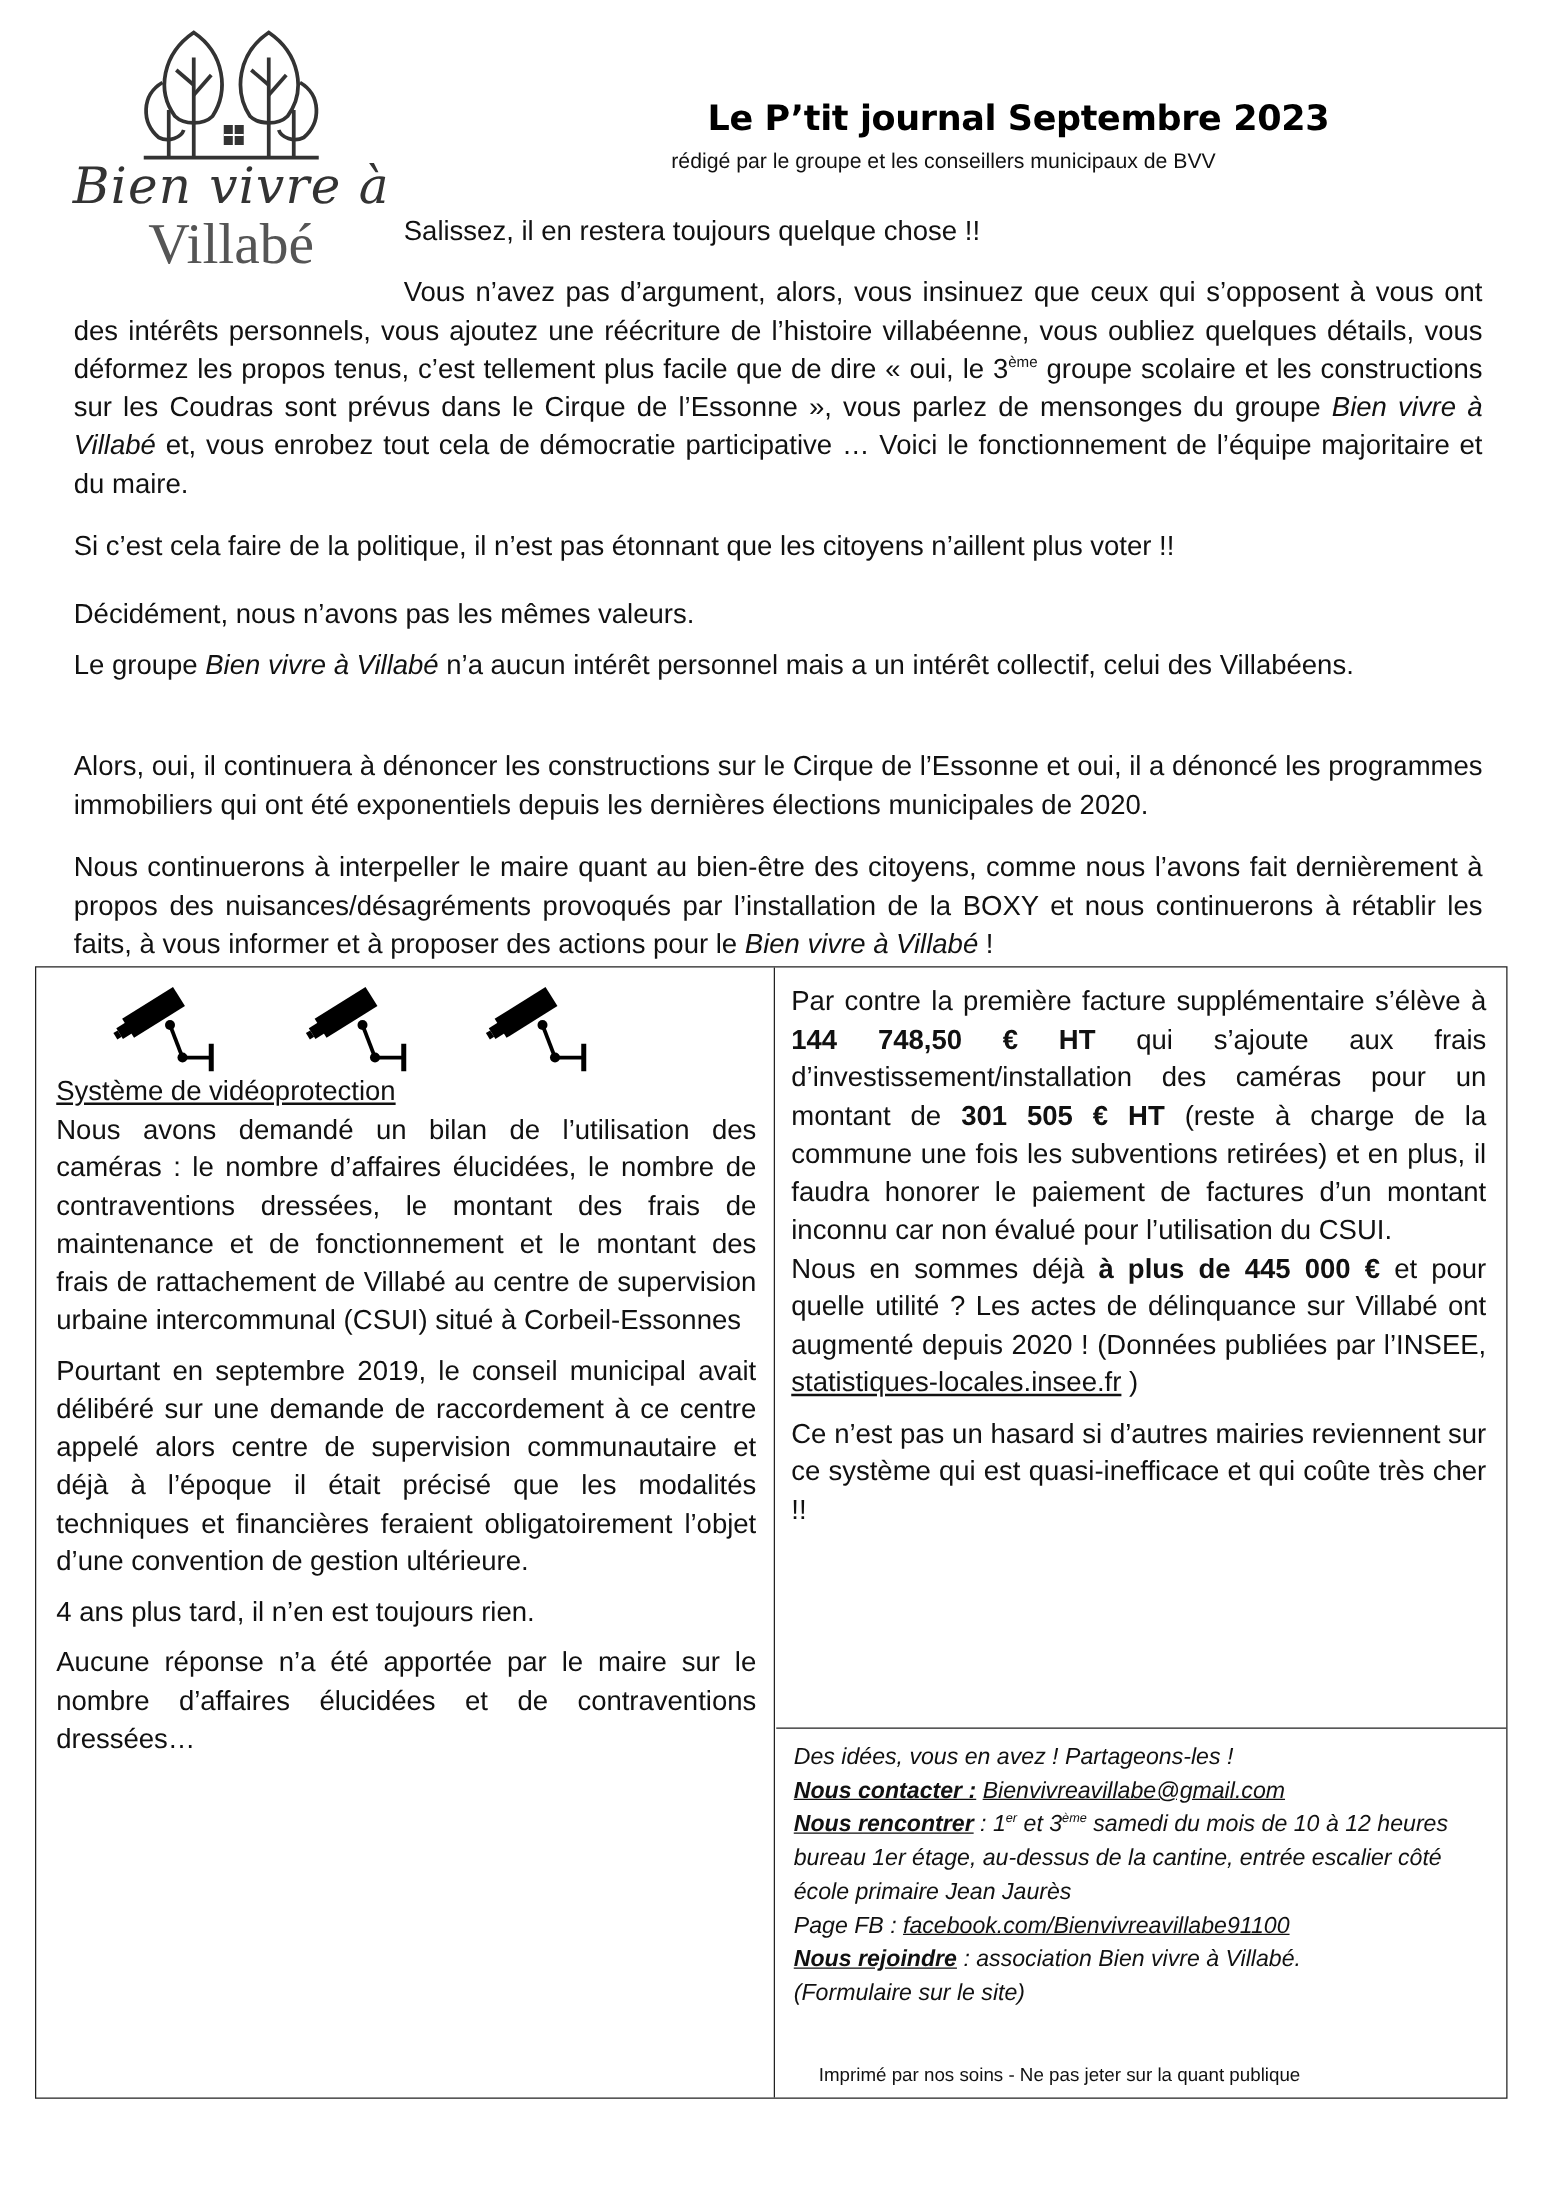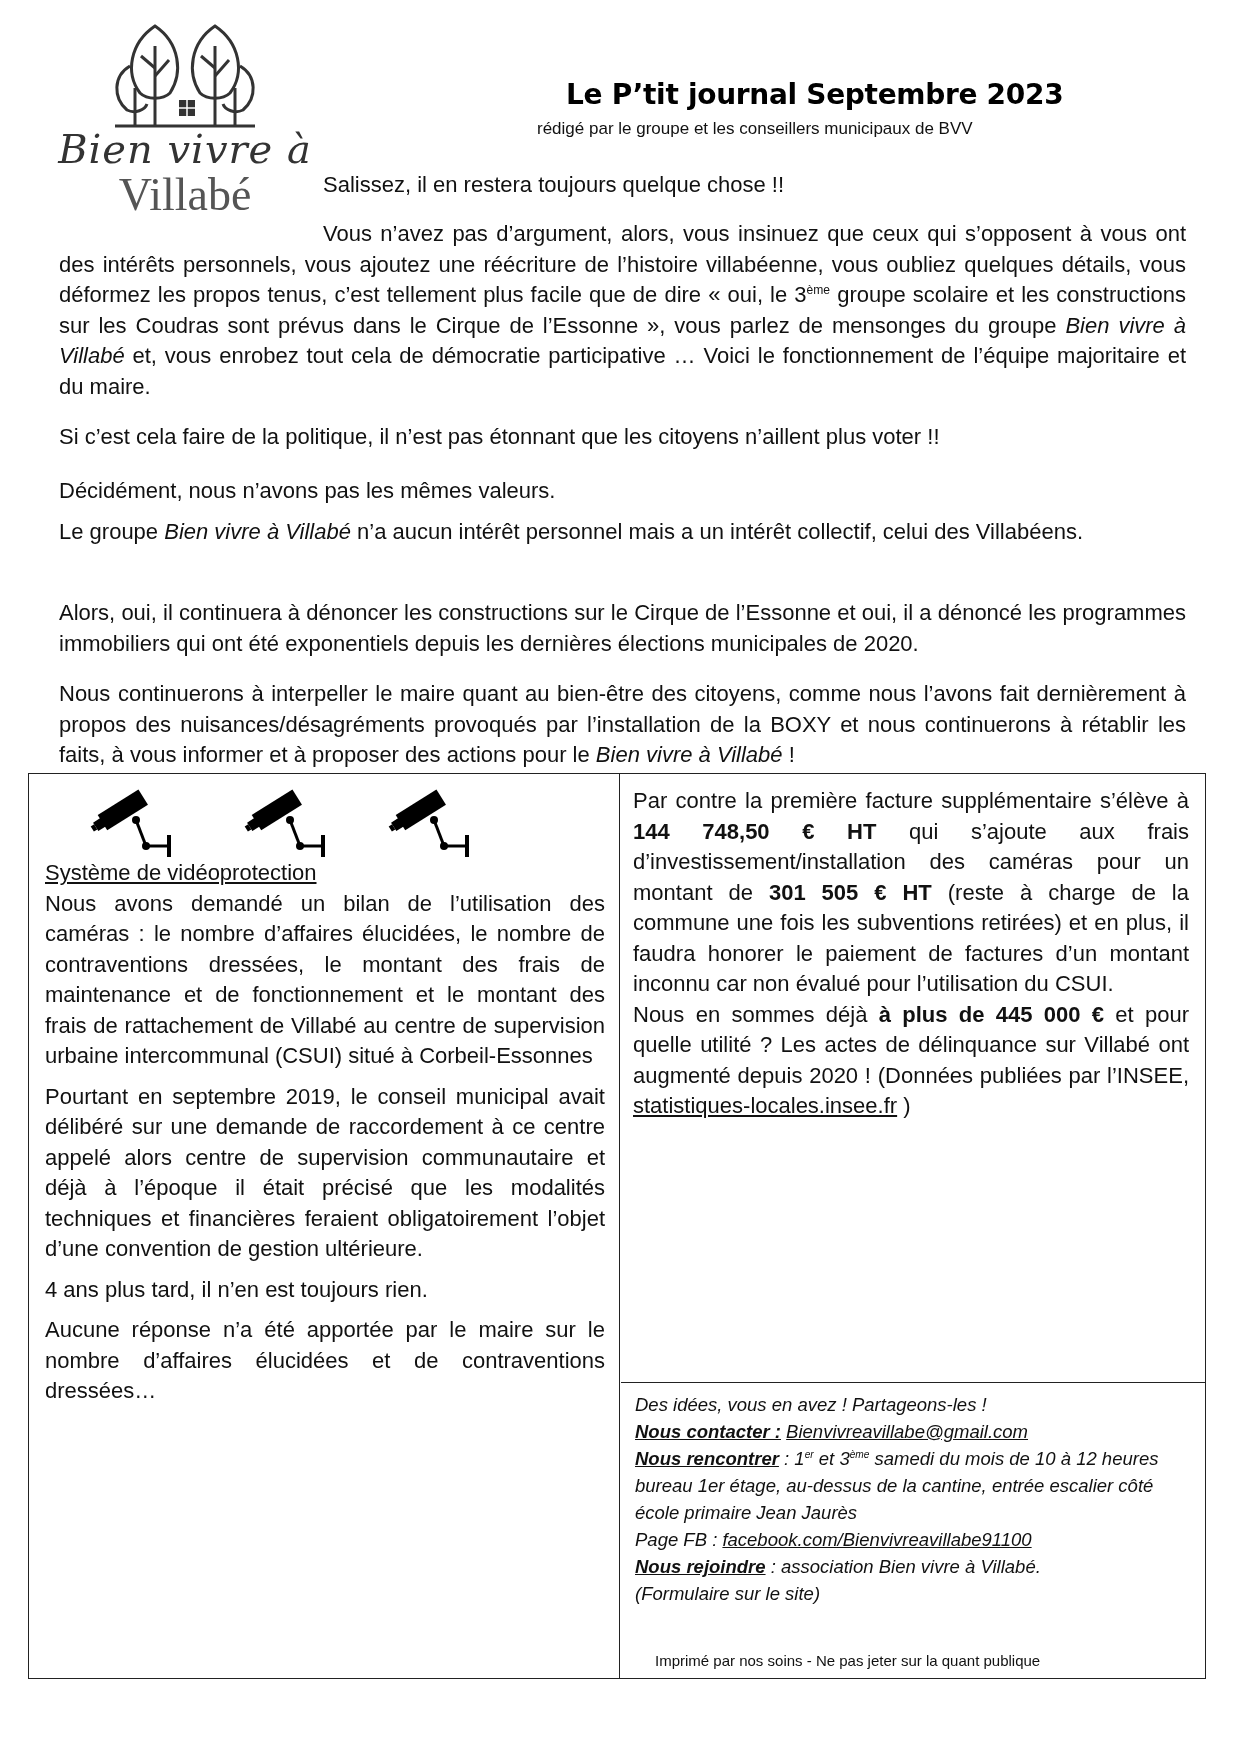--- a/index.html
+++ b/index.html
@@ -145,20 +145,21 @@
     <div class="u">Système de vidéoprotection </div>
     <p>Nous avons demandé un bilan de l’utilisation des caméras : le nombre d’affaires élucidées, le nombre de contraventions dressées, le montant des frais de maintenance et de fonctionnement et le montant des frais de rattachement de Villabé au centre de supervision urbaine intercommunal (CSUI) situé à Corbeil-Essonnes</p>
     <p>Pourtant en septembre 2019, le conseil municipal avait délibéré sur une demande de raccordement à ce centre appelé alors centre de supervision communautaire et déjà à l’époque il était précisé que les modalités techniques et financières feraient obligatoirement l’objet d’une convention de gestion ultérieure.</p>
     <p>4 ans plus tard, il n’en est toujours rien.</p>
     <p>Aucune réponse n’a été apportée par le maire sur le nombre d’affaires élucidées et de contraventions dressées…</p>
   </div>
 
   <div class="col right-col">
     <p style="margin-bottom:0"><span>Par contre la première facture supplémentaire s’élève à </span><b>144 748,50 € HT</b><span> qui s’ajoute aux frais d’investissement/installation des caméras pour un montant de </span><b>301 505 € HT</b><span> (reste à charge de la commune une fois les subventions retirées) et en plus, il faudra honorer le paiement de factures d’un montant inconnu car non évalué pour l’utilisation du CSUI.</span></p>
     <p><span>Nous en sommes déjà </span><b>à plus de 445 000 €</b><span> et pour quelle utilité ? Les actes de délinquance sur Villabé ont augmenté depuis 2020 ! (Données publiées par l’INSEE, </span><span class="u">statistiques-locales.insee.fr</span><span> )</span></p>
+    <p>Ce n’est pas un hasard si d’autres mairies reviennent sur ce système qui est quasi-inefficace et qui coûte très cher !!</p>
   </div>
 
   <div class="contact">
     <div class="inner">
       <div>Des idées, vous en avez ! Partageons-les !</div>
       <div><span class="strong">Nous contacter :</span> <span class="link">Bienvivreavillabe@gmail.com</span></div>
       <div><span class="strong">Nous rencontrer</span><span> : 1</span><sup>er</sup><span> et 3</span><sup>ème</sup><span> samedi du mois de 10 à 12 heures bureau 1er étage, au-dessus de la cantine, entrée escalier côté école primaire Jean Jaurès</span></div>
       <div><span>Page FB : </span><span class="link">facebook.com/Bienvivreavillabe91100</span></div>
       <div><span class="strong">Nous rejoindre</span><span> : association Bien vivre à Villabé.</span></div>
       <div>(Formulaire sur le site)</div>

